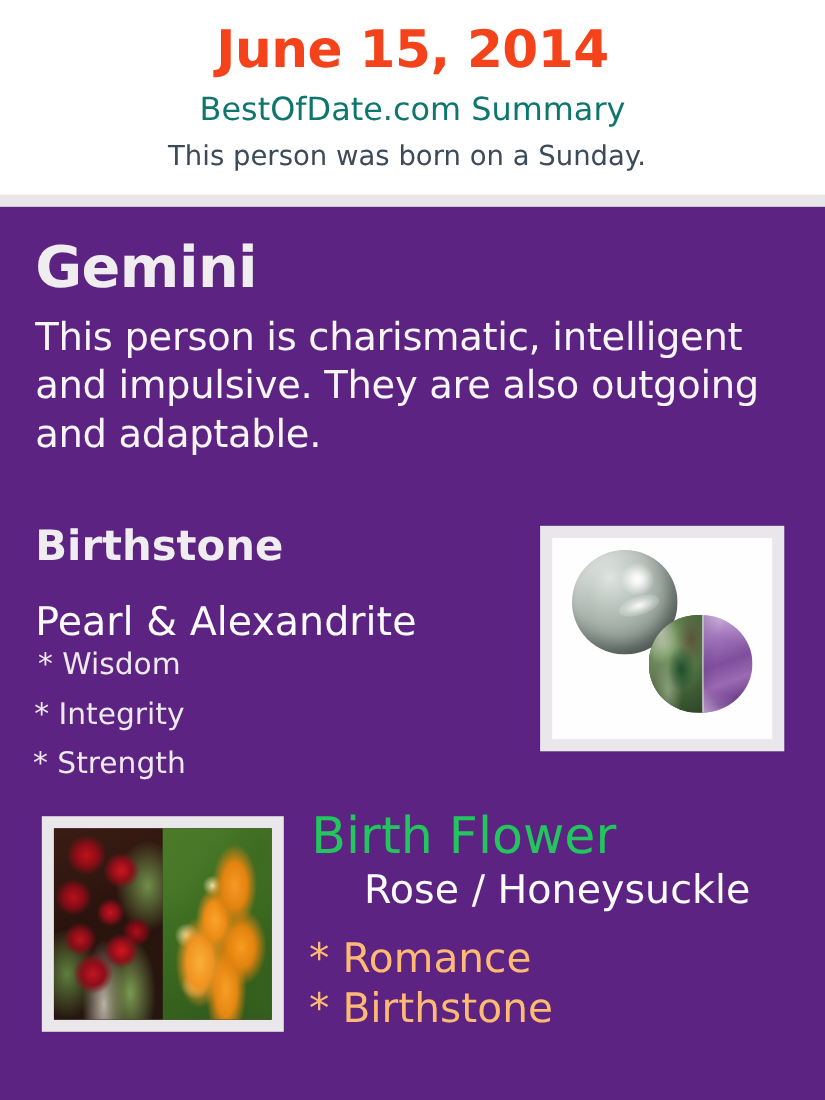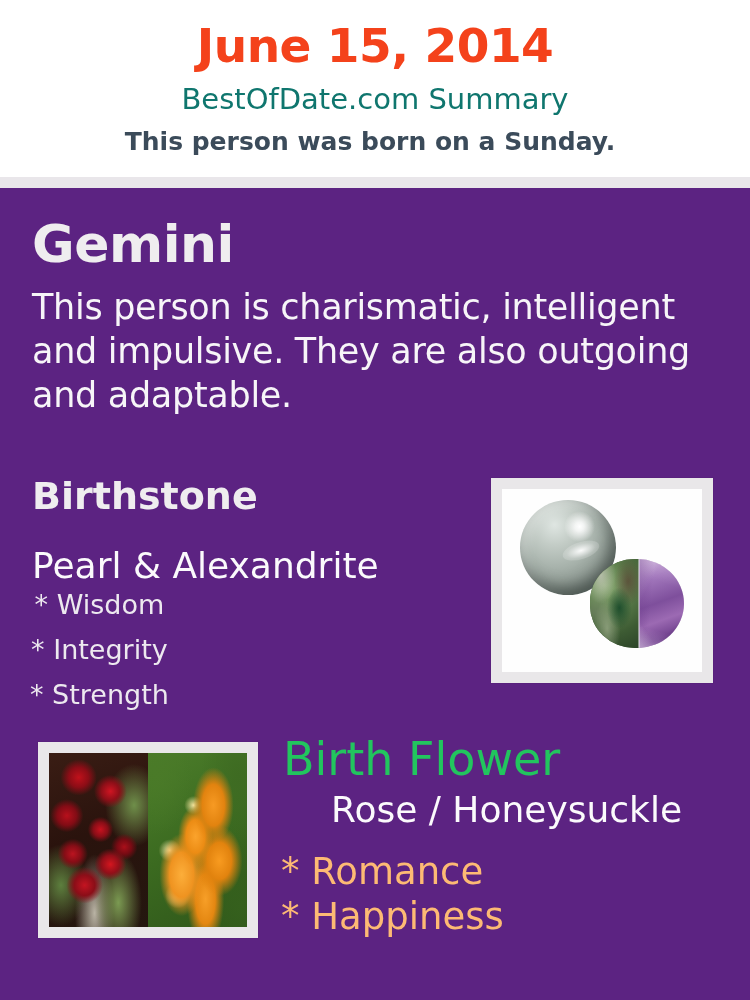--- a/index.html
+++ b/index.html
@@ -22,21 +22,21 @@
     font-family:"DejaVu Sans", sans-serif;
     font-size:47px; font-weight:700; letter-spacing:-0.5px;
     color:#F4421B; line-height:1.0;
   }
   .site-summary {
     position:absolute; left:0; top:85px; width:750px;
     font-size:29px; font-weight:400; color:#0f766e; line-height:1.0;
   }
   .born-line {
     position:absolute; left:0; top:129px; width:740px;
-    font-size:25px; font-weight:700; color:#3B4B5A; line-height:1.0;
+    font-size:25px; font-weight:400; color:#3B4B5A; line-height:1.0;
   }
   .divider-strip {
     position:absolute; left:0; top:177px; width:750px; height:11px;
     background:#E9E6EA;
   }
 
   
   .body-panel {
     position:absolute; left:0; top:188px; width:750px; height:812px;
     background:#5C2382;
@@ -226,21 +226,21 @@
           <div class="gem-right"></div>
           <div class="gem-seam"></div>
         </div>
       </div>
     </div>
 
     <div class="flower-heading">Birth Flower</div>
     <div class="flower-value">Rose / Honeysuckle</div>
     <ul class="flower-traits">
       <li>* Romance</li>
-      <li>* Happiness</li>
+      <li>* Birthstone</li>
     </ul>
 
     <div class="photo-frame flower-frame">
       <div class="photo-inner flower-photo">
         <div class="roses"></div>
         <div class="honey"></div>
       </div>
     </div>
 
   </div>

